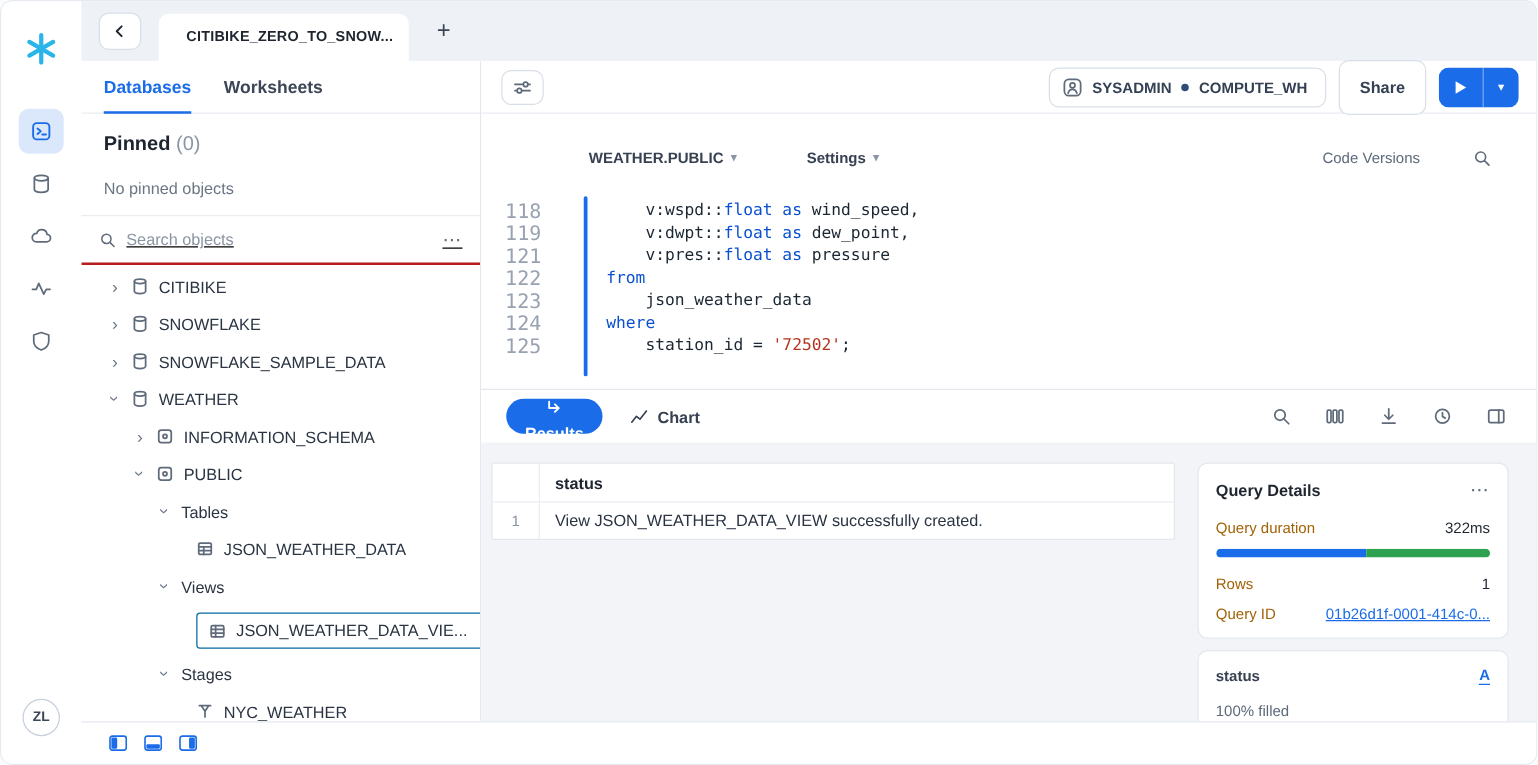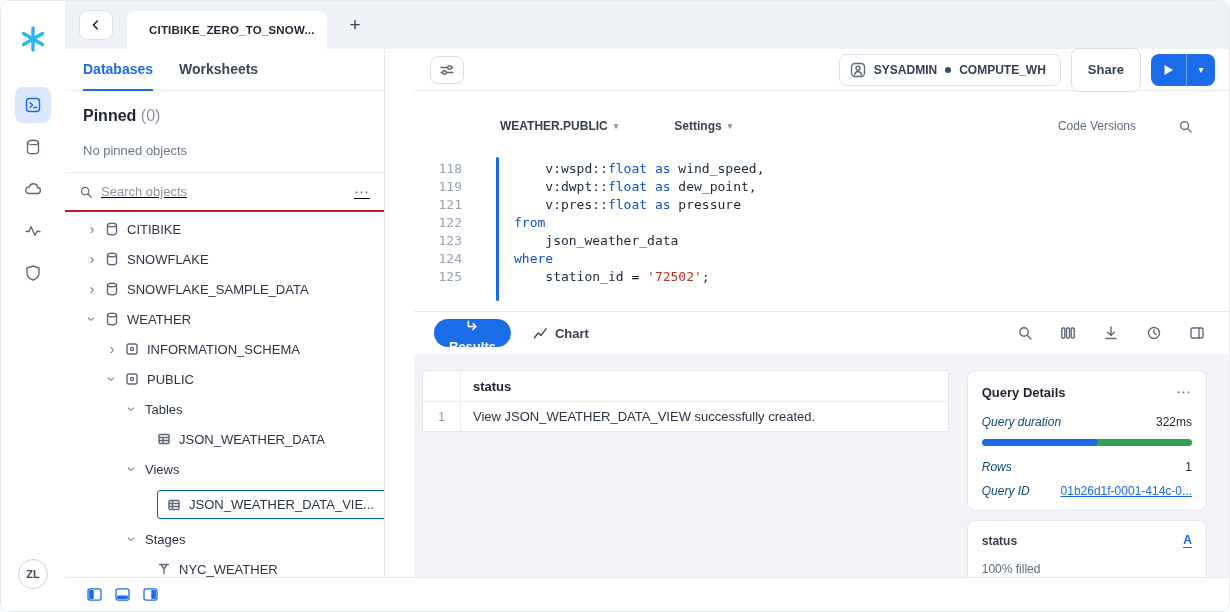--- a/index.html
+++ b/index.html
@@ -62,21 +62,21 @@
     background: #fff; border-radius: 8px 8px 0 0;
     padding: 0 22px; display: flex; align-items: center;
     font-size: 11.5px; font-weight: bold; color: #1e252f;
     letter-spacing: .2px; max-width: 200px; white-space: nowrap;
   }
   .add-tab {
     margin-left: 16px; color: #3c4656; font-size: 19px; cursor: pointer;
     width: 24px; height: 24px; display: flex; align-items: center; justify-content: center;
   }
 
-  .middle { flex: 1; display: flex; min-height: 0; gap: 29px; }
+  .middle { flex: 1; display: flex; min-height: 0; }
 
   
   .sidebar {
     width: 320px; flex: 0 0 320px; background: #fff;
     border-right: 1px solid #e4e8ee; display: flex; flex-direction: column;
     overflow: hidden;
   }
   .sb-tabs { display: flex; gap: 26px; padding: 0 18px; border-bottom: 1px solid #e9edf2; height: 42px; flex: 0 0 42px; }
   .sb-tab {
     font-size: 14px; font-weight: bold; color: #3c4656;
@@ -154,21 +154,21 @@
   .ctx-sel { display: flex; align-items: center; gap: 6px; font-size: 12px; font-weight: bold; color: #374151; cursor: pointer; }
   .caret-sm { color: #8a94a3; font-size: 9px; }
   .sheet-right { margin-left: auto; display: flex; align-items: center; gap: 42px; }
   .code-versions { font-size: 12px; color: #5d6a7a; cursor: pointer; }
 
   .editor { position: relative; padding: 12px 0 8px; height: 164px; flex: 0 0 164px; overflow: hidden; }
   .caret-bar { position: absolute; left: 82px; top: 10px; bottom: 10px; width: 3px; background: #1a6ce8; border-radius: 2px; }
   .cline { display: flex; height: 18px; align-items: center; }
   .lnum {
     width: 48px; flex: 0 0 48px; text-align: right; color: #98a2b0;
-    font-family: "DejaVu Sans Mono", monospace; font-size: 13px;
+    font-family: "DejaVu Sans Mono", monospace; font-size: 16px;
   }
   .ltext {
     padding-left: 52px; font-family: "DejaVu Sans Mono", monospace;
     font-size: 13px; color: #1b2733; white-space: pre;
   }
   .tk { white-space: pre; }
   .kw { color: #0b50d0; }
   .str { color: #b5341f; }
 
   
@@ -199,21 +199,21 @@
     color: #8a94a3; font-size: 12px;
   }
   .tcell { display: flex; align-items: center; padding: 0 12px; font-size: 13px; color: #2a3442; }
   .tcell.hdr { font-weight: bold; color: #1e252f; }
 
   .right-col { margin-left: auto; width: 250px; display: flex; flex-direction: column; gap: 9px; }
   .card { background: #fff; border: 1px solid #e3e7ec; border-radius: 8px; padding: 12px 14px; }
   .qd-title-row { display: flex; align-items: center; justify-content: space-between; margin-bottom: 14px; }
   .qd-title { font-size: 13px; font-weight: bold; color: #1e252f; }
   .kv { display: flex; align-items: center; justify-content: space-between; font-size: 12px; margin-bottom: 10px; }
-  .kv .k { color: #0c4a6e; font-style: italic; }
+  .kv .k { color: #a16207; }
   .kv .v { color: #1e252f; }
   .duration-bar { height: 7px; border-radius: 4px; overflow: hidden; display: flex; margin: 2px 0 14px; }
   .seg-blue { width: 55%; background: #1a6ce8; }
   .seg-green { width: 45%; background: #2fa24f; }
   .qid-link { color: #1a6ce8; text-decoration: underline; cursor: pointer; font-size: 12px; }
   .kv:last-child { margin-bottom: 0; }
   .status-card { height: 74px; overflow: hidden; }
   .sort-a { color: #1a6ce8; font-size: 12px; font-weight: bold; border-bottom: 1px solid #1a6ce8; cursor: pointer; }
   .filled-text { font-size: 12px; color: #5d6a7a; margin-top: 14px; }
 

